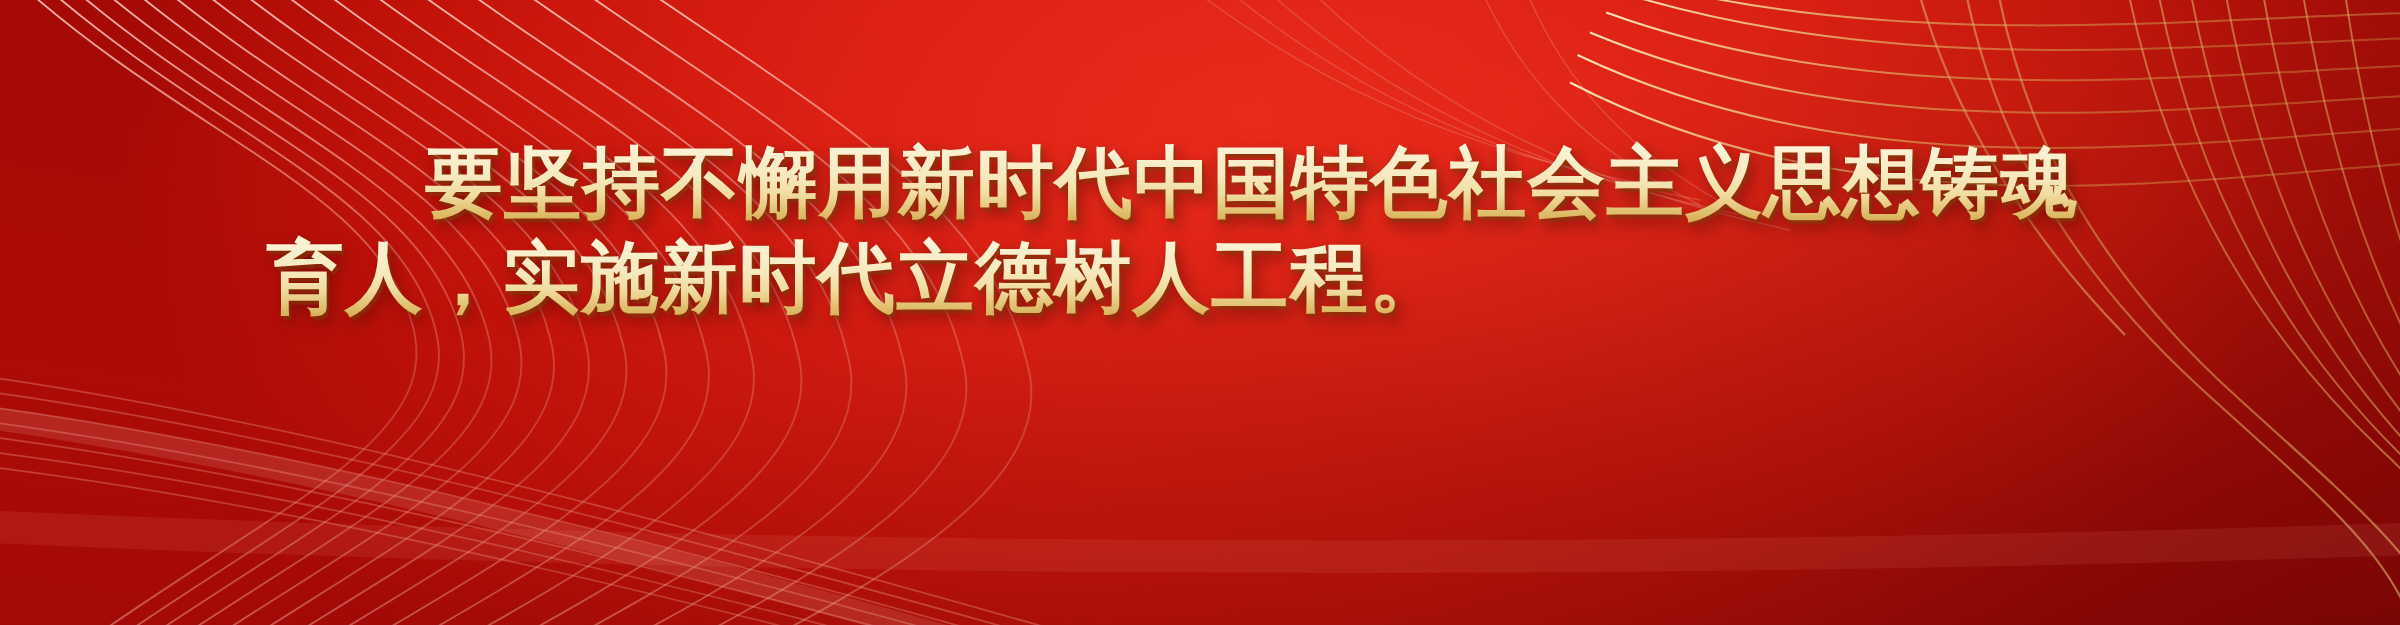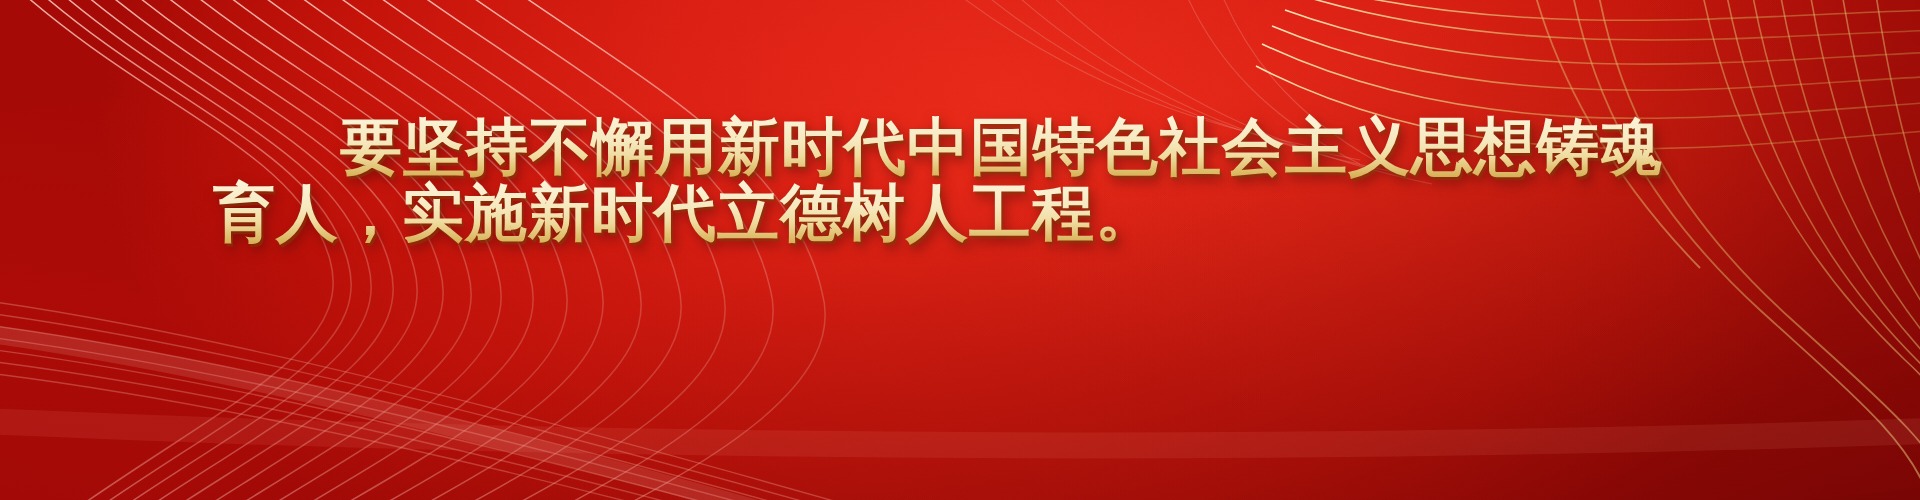--- a/index.html
+++ b/index.html
@@ -80,21 +80,21 @@
       drop-shadow(3px 5px 6px rgba(90,10,6,0.55));
   }
   #headline-line-1 {
     left: 340px;
     top: 110px;
     font-size: 62px;
     line-height: 74px;
   }
   #headline-line-2 {
     left: 213px;
-    top: 176px;
+    top: 186px;
     font-size: 62px;
     line-height: 74px;
   }
   #attribution {
     position: absolute;
     left: 858px;
     top: 358px;
     white-space: nowrap;
     font-size: 29px;
     font-weight: 700;

